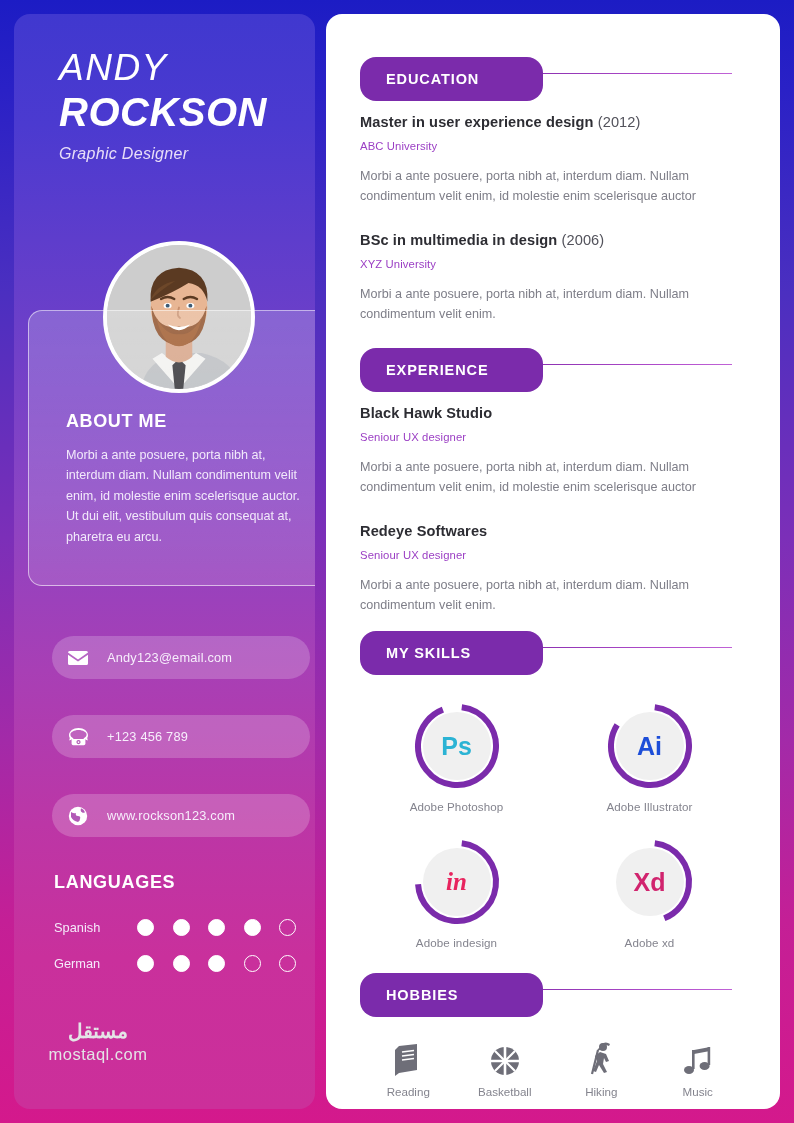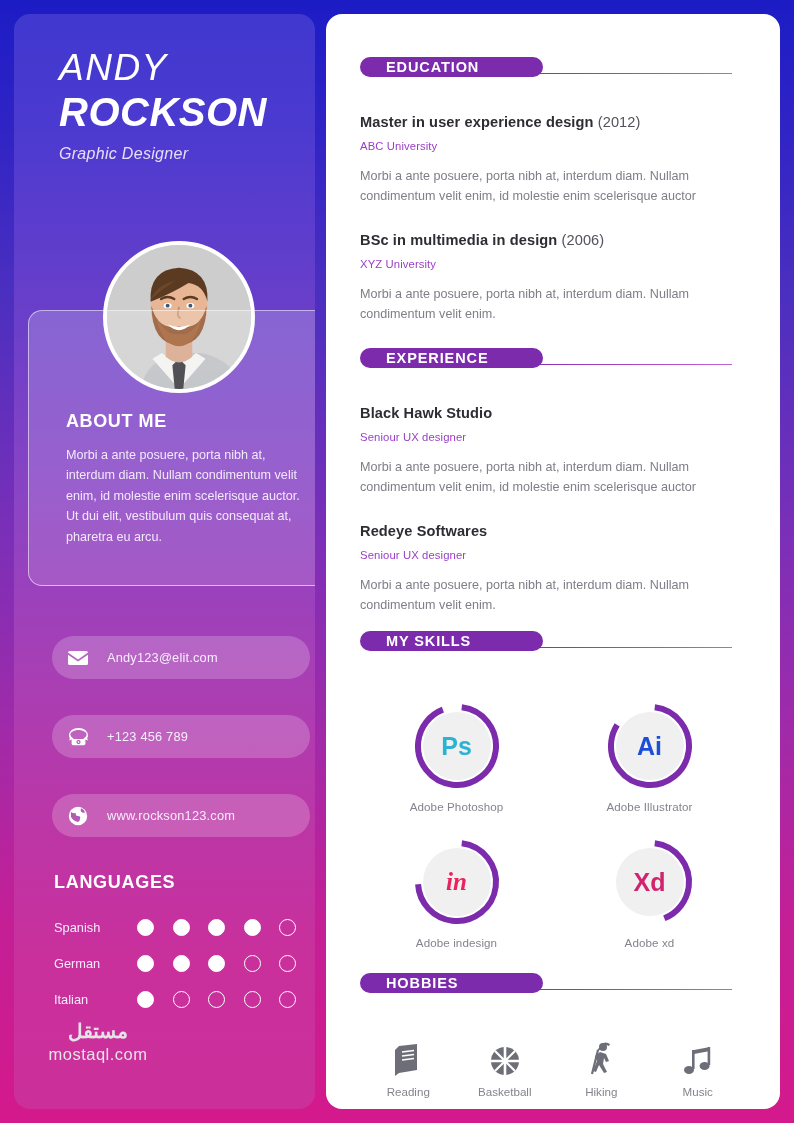--- a/index.html
+++ b/index.html
@@ -110,21 +110,21 @@
     width:454px; height:1095px;
     border-radius:16px;
     background:#ffffff;
     overflow:hidden;
   }
 
   
   .sec-head { position:relative; height:32px; margin-bottom:0; }
   .sec-pill {
     position:absolute; left:0; top:0;
-    height:20px; min-width:183px;
+    height:44px; min-width:183px;
     border-radius:16px;
     background:#7b2bab;
     display:flex; align-items:center;
     padding-left:26px;
     color:#ffffff; font-size:14.5px; font-weight:bold;
     letter-spacing:0.9px;
     z-index:2;
   }
   .sec-line {
     position:absolute; left:170px; top:15.5px; right:14px;
@@ -242,21 +242,21 @@
     </section>
 
     <div class="contact-list">
 
       <div class="contact-pill">
         <span class="c-ico">
           <svg width="20" height="14" viewBox="0 0 20 14">
               <path d="M0 1.6 A1.6 1.6 0 0 1 1.6 0h16.8A1.6 1.6 0 0 1 20 1.6L10 8.4 0 1.6zM0 3.8l10 6.8 10-6.8v8.6A1.6 1.6 0 0 1 18.4 14H1.6A1.6 1.6 0 0 1 0 12.4z"></path>
             </svg>
         </span>
-        <span class="c-text">Andy123@elit.com</span>
+        <span class="c-text">Andy123@email.com</span>
       </div>
 
       <div class="contact-pill">
         <span class="c-ico">
           <svg width="21" height="19" viewBox="0 0 21 19">
               <path d="M10.5 1C5.2 1 1 4.2 1 8.2c0 1 .3 1.9.8 2.7l-.6 2.5 2.5-.9c.5.3 1 .5 1.6.7v-2c-1.7-.8-2.9-2.2-2.9-3.8C2.4 5.3 6 3 10.5 3S18.6 5.3 18.6 7.4c0 1.6-1.2 3-2.9 3.8v2c.6-.2 1.1-.4 1.6-.7l2.5.9-.6-2.5c.5-.8.8-1.7.8-2.7C20 4.2 15.8 1 10.5 1z"></path>
               <rect x="3.6" y="12" width="13.8" height="6.2" rx="1.6"></rect>
               <circle cx="10.5" cy="15.1" r="2.1" fill="#b25ab6"></circle>
               <circle cx="10.5" cy="15.1" r="0.9" fill="#fff"></circle>
             </svg>
@@ -292,30 +292,20 @@
           <div class="lang-row">
             <span class="lang-name">German</span>
             <span class="dots">
               <span class="dot on"></span>
               <span class="dot on"></span>
               <span class="dot on"></span>
               <span class="dot"></span>
               <span class="dot"></span>
             </span>
           </div>
-          <div class="lang-row">
-            <span class="lang-name">Italian</span>
-            <span class="dots">
-              <span class="dot on"></span>
-              <span class="dot"></span>
-              <span class="dot"></span>
-              <span class="dot"></span>
-              <span class="dot"></span>
-            </span>
-          </div>
         </div>
     </section>
   </aside>
 
   <main class="main">
 
     <section class="sec" id="education-section">
       <div class="sec-head">
         <div class="sec-pill">EDUCATION</div>
         <div class="sec-line"></div>

